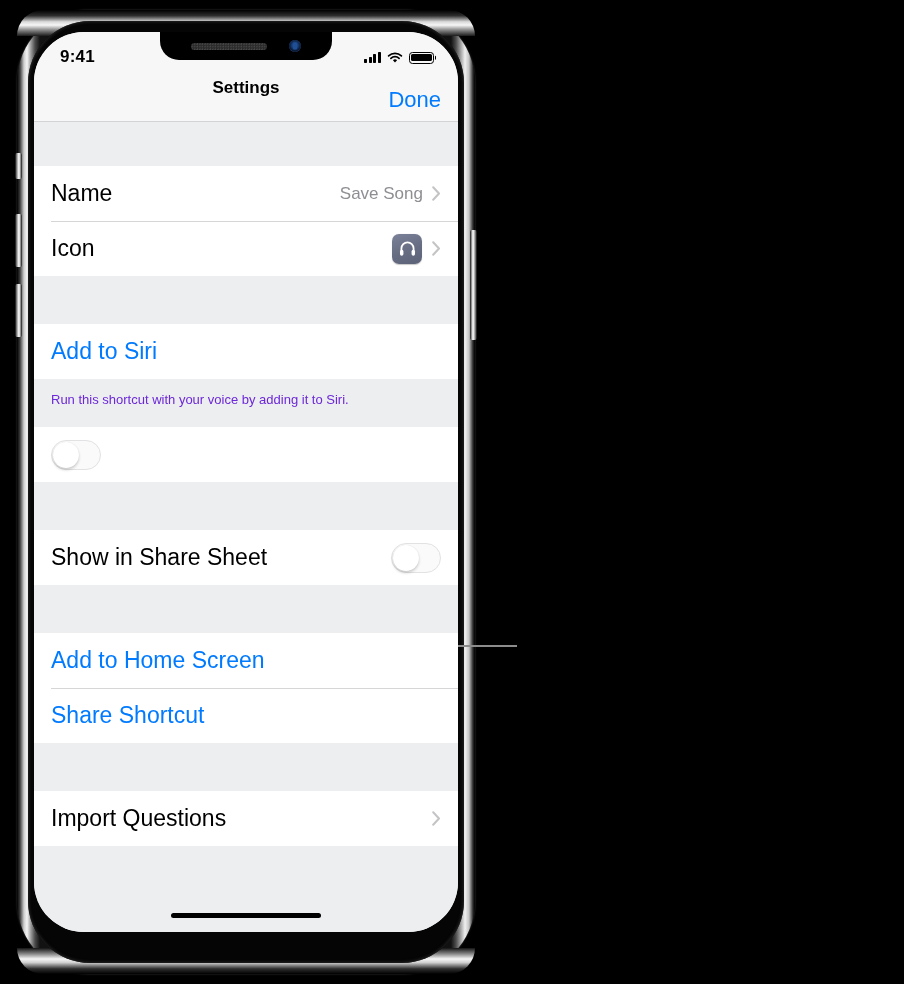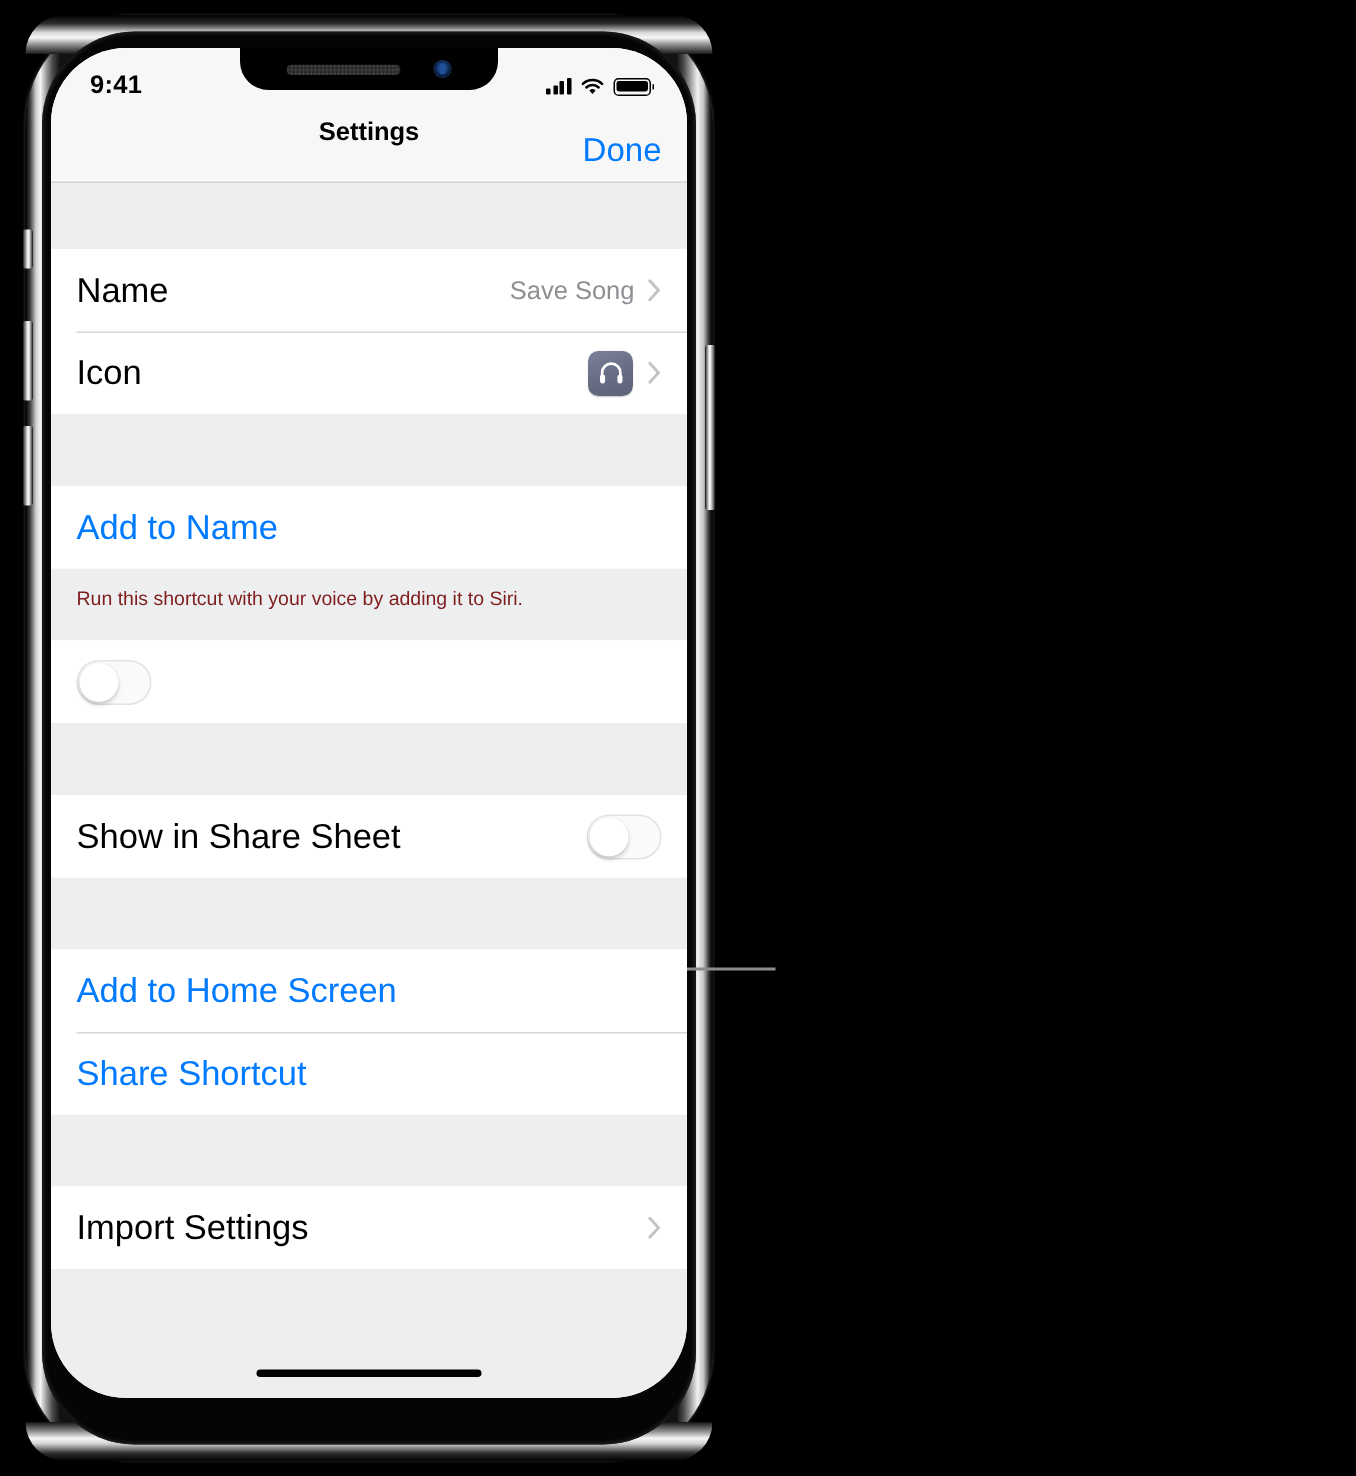--- a/index.html
+++ b/index.html
@@ -183,21 +183,21 @@
     display:flex; align-items:center; justify-content:center;
     margin-right:10px;
     box-shadow:0 .5px 1px rgba(0,0,0,.22);
   }
 
   .footer-note {
     background:#eceef0;
     padding:11px 17px 0 17px;
     height:48px;
   }
-  .footer-note span { font-size:13px; color:#7f1d1d; line-height:1.3; }
+  .footer-note span { font-size:13px; color:#6d28d9; line-height:1.3; }
 
   
   .toggle {
     width:50px; height:30px; border-radius:16px;
     background:#fafafa;
     border:1px solid #e2e2e4;
     position:relative; flex:0 0 auto;
     cursor:pointer;
   }
   .toggle .knob {
@@ -298,21 +298,21 @@
                   <path d="M1.2 1.2 7 7.5l-5.8 6.3" stroke="#c4c4c6" stroke-width="2" fill="none" stroke-linecap="round" stroke-linejoin="round"></path>
                 </svg>
             </span>
           </div>
         </div>
 
         <div class="gap gap-mid"></div>
 
         <div class="group">
           <div class="row">
-            <span class="row-label link">Add to Name</span>
+            <span class="row-label link">Add to Siri</span>
           </div>
         </div>
         <div class="footer-note">
           <span>Run this shortcut with your voice by adding it to Siri.</span>
         </div>
 
         <div class="group">
           <div class="row">
             <span class="toggle">
                 <span class="knob"></span>
@@ -339,21 +339,21 @@
           </div>
           <div class="row">
             <span class="row-label link">Share Shortcut</span>
           </div>
         </div>
 
         <div class="gap gap-mid"></div>
 
         <div class="group">
           <div class="row">
-            <span class="row-label">Import Settings</span>
+            <span class="row-label">Import Questions</span>
             <span class="chevron">
               <svg width="9" height="15" viewBox="0 0 9 15">
                   <path d="M1.2 1.2 7 7.5l-5.8 6.3" stroke="#c4c4c6" stroke-width="2" fill="none" stroke-linecap="round" stroke-linejoin="round"></path>
                 </svg>
             </span>
           </div>
         </div>
 
       </div>
 

